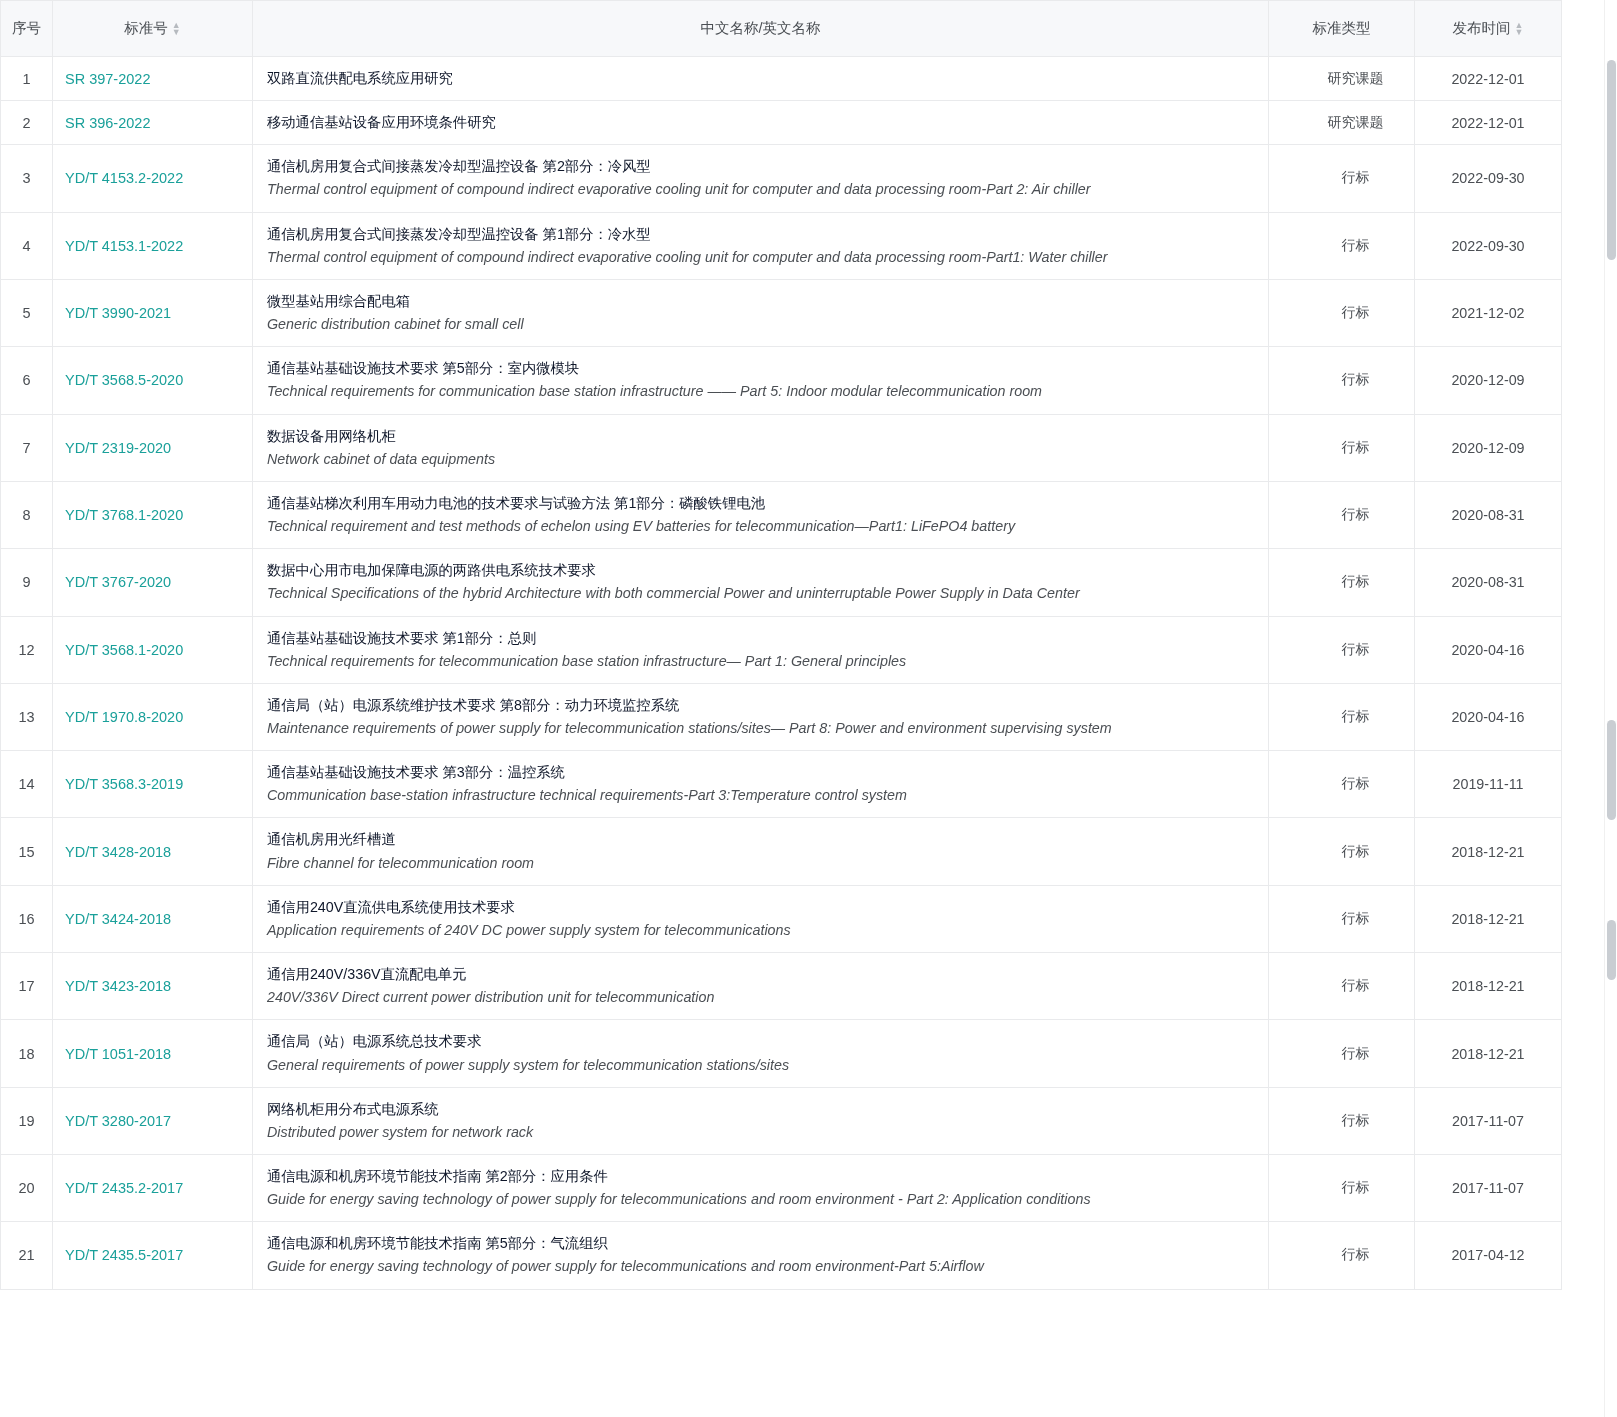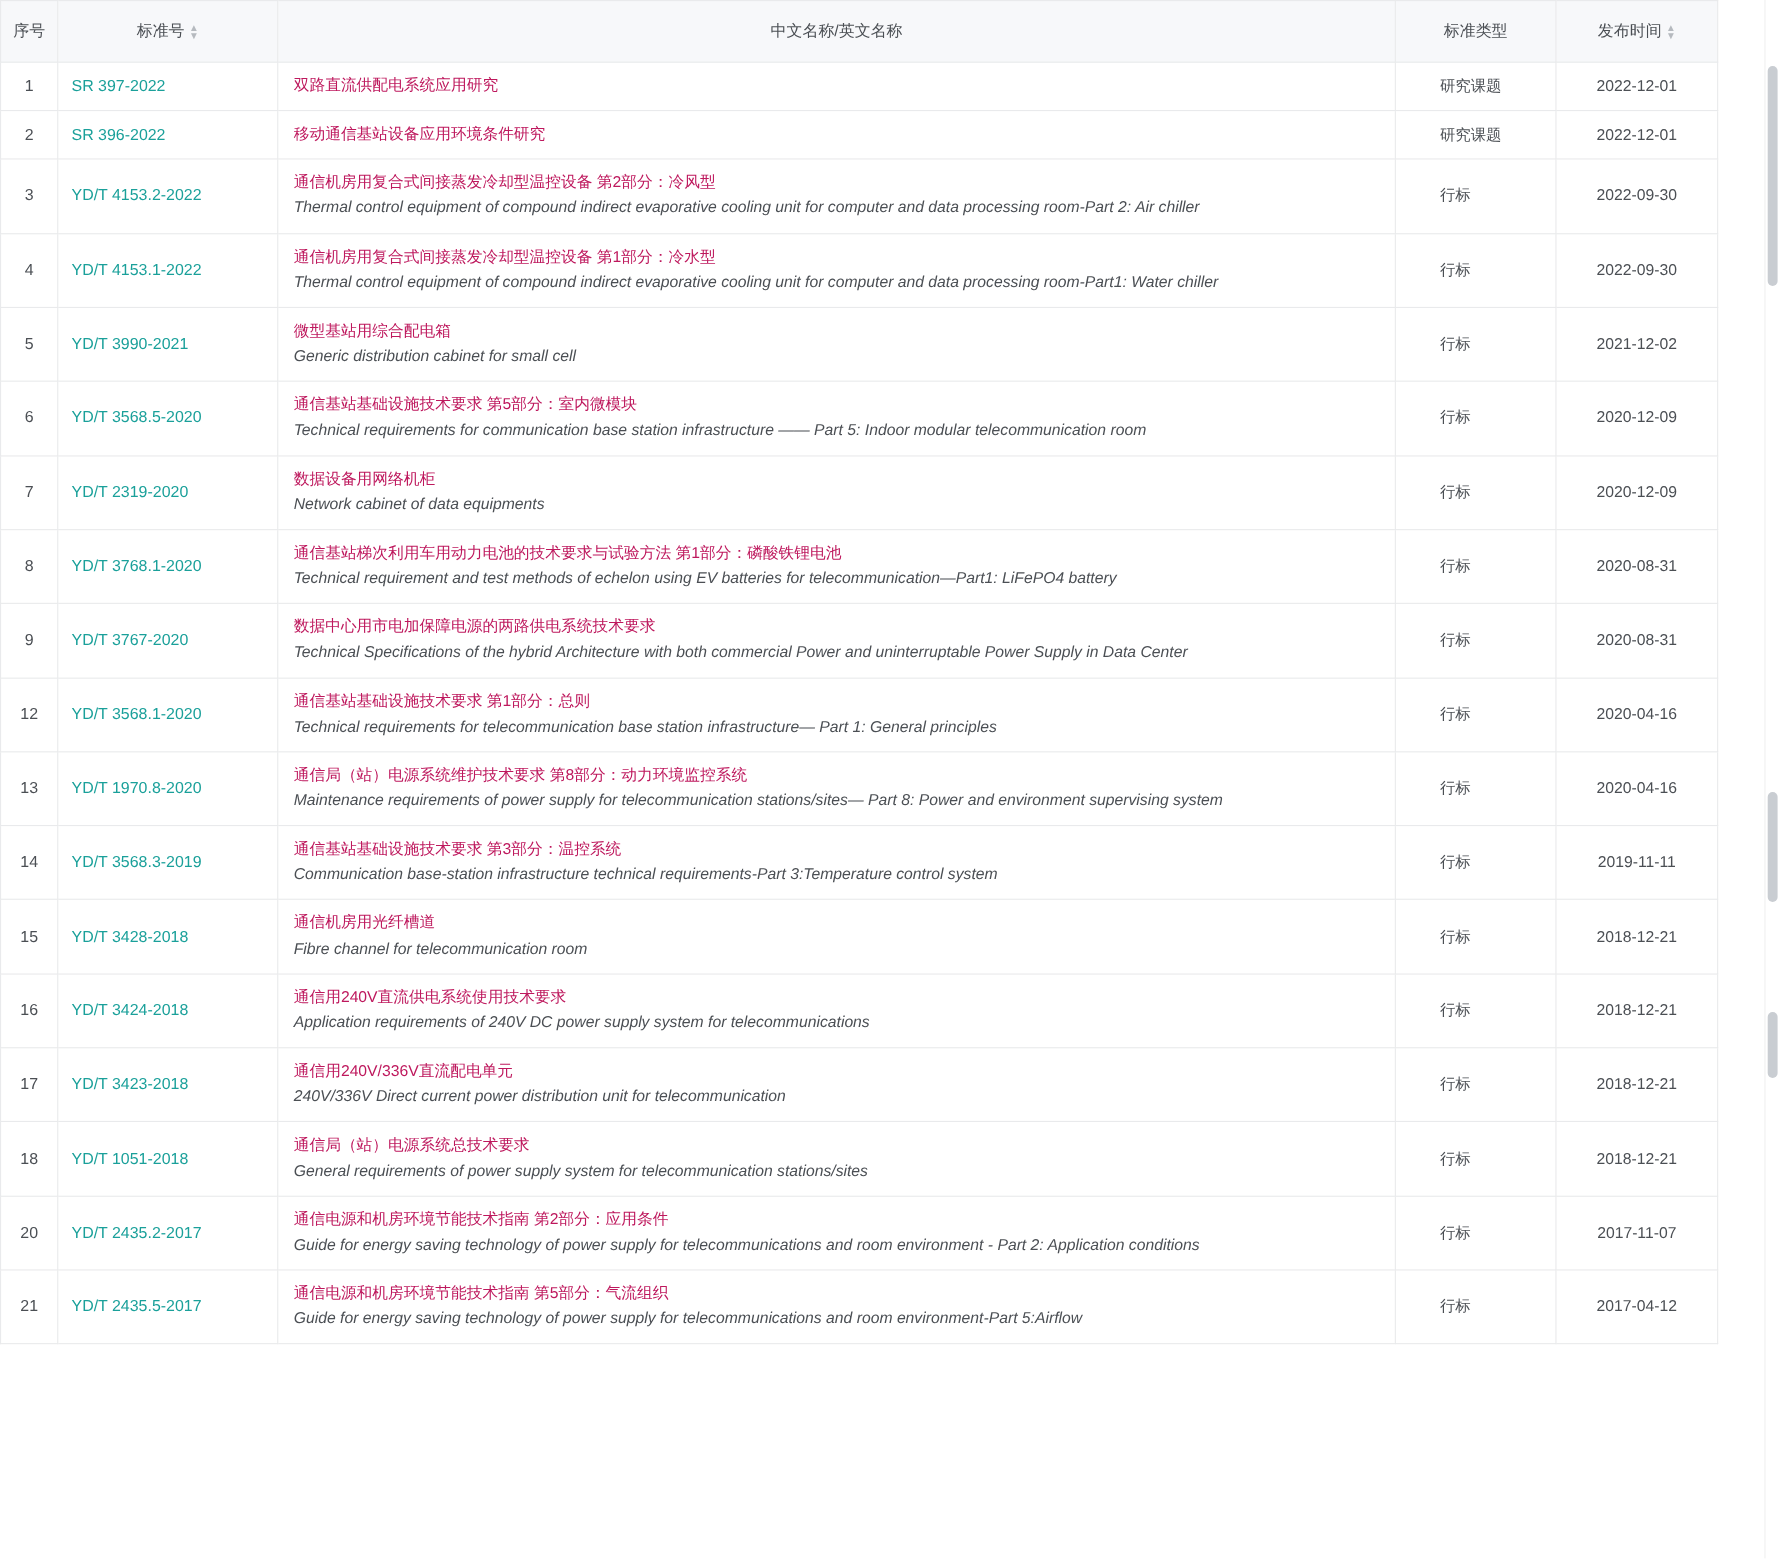--- a/index.html
+++ b/index.html
@@ -74,30 +74,31 @@
     text-decoration: none;
     font-size: 14.5px;
   }
   td.col-name {
     text-align: left;
     padding-left: 14px;
     line-height: 1.62;
   }
   td.col-type {
     width: 146px;
+    text-align: center;
     font-size: 14px;
     padding-left: 40px;
   }
   td.col-date {
     width: 147px;
     text-align: center;
     font-size: 14.3px;
     border-radius: 12px;
   }
-  .name-cn { display: block; color: #be185d; }
+  .name-cn { display: block; color: #0f172a; }
   .name-en { display: block; color: #4b4f54; font-style: italic; }
   .name-en:empty { display: none; }
 
   
   .scroll-track {
     position: absolute;
     top: 0;
     right: 0;
     width: 13px;
     height: 1417px;
@@ -318,20 +319,30 @@
           <td class="col-idx">18</td>
           <td class="col-code"><a href="#">YD/T 1051-2018</a></td>
           <td class="col-name">
             <span class="name-cn">通信局（站）电源系统总技术要求</span>
             <span class="name-en">General requirements of power supply system for telecommunication stations/sites</span>
           </td>
           <td class="col-type">行标</td>
           <td class="col-date">2018-12-21</td>
         </tr>
         <tr>
+          <td class="col-idx">19</td>
+          <td class="col-code"><a href="#">YD/T 3280-2017</a></td>
+          <td class="col-name">
+            <span class="name-cn">网络机柜用分布式电源系统</span>
+            <span class="name-en">Distributed power system for network rack</span>
+          </td>
+          <td class="col-type">行标</td>
+          <td class="col-date">2017-11-07</td>
+        </tr>
+        <tr>
           <td class="col-idx">20</td>
           <td class="col-code"><a href="#">YD/T 2435.2-2017</a></td>
           <td class="col-name">
             <span class="name-cn">通信电源和机房环境节能技术指南 第2部分：应用条件</span>
             <span class="name-en">Guide for energy saving technology of power supply for telecommunications and room environment - Part 2: Application conditions</span>
           </td>
           <td class="col-type">行标</td>
           <td class="col-date">2017-11-07</td>
         </tr>
         <tr>

